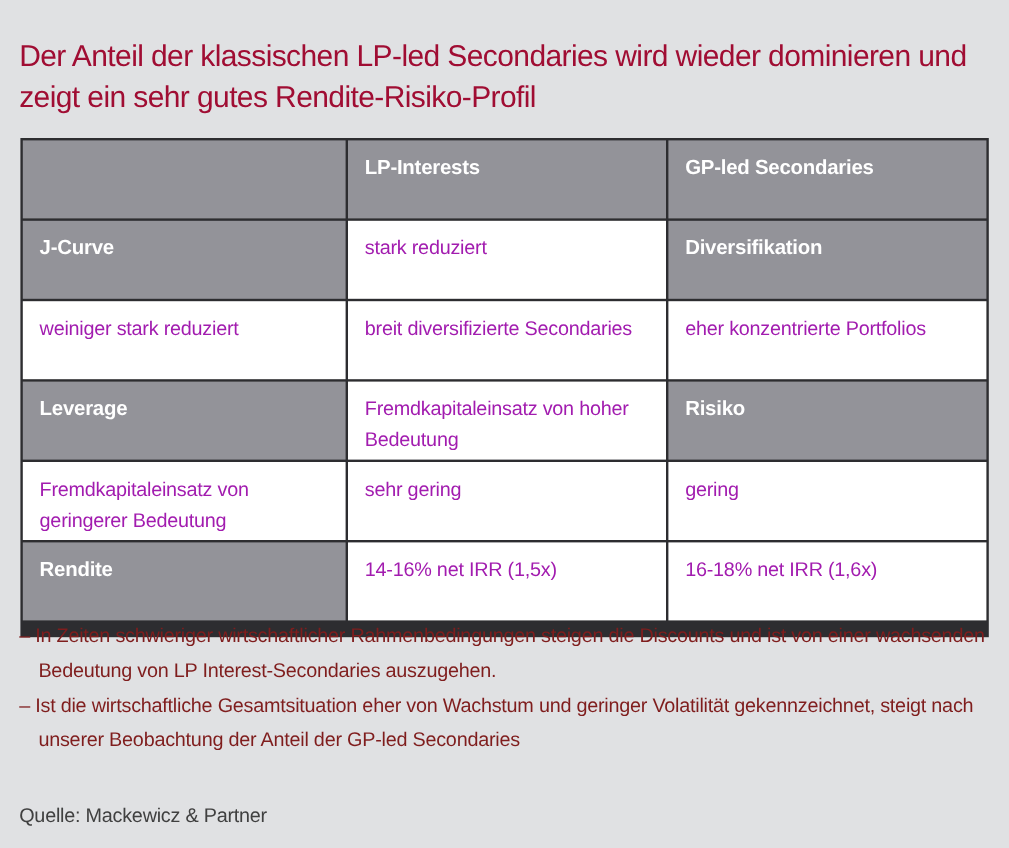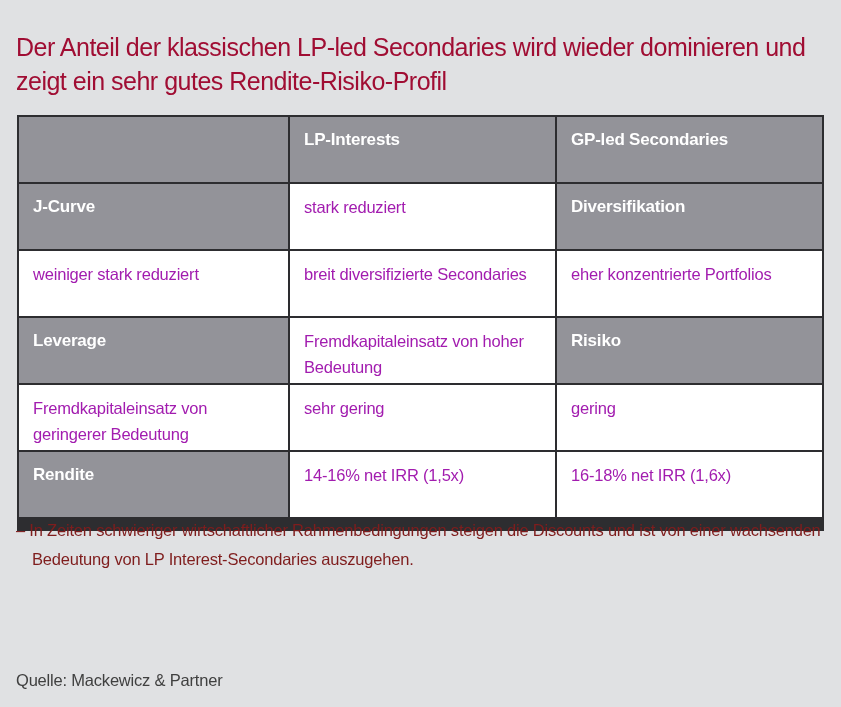--- a/index.html
+++ b/index.html
@@ -120,17 +120,18 @@
     <div class="cell data">gering</div>
 
     <div class="cell label">Rendite</div>
     <div class="cell data">14-16% net IRR (1,5x)</div>
     <div class="cell data">16-18% net IRR (1,6x)</div>
 
   </div>
 
   <div class="notes">
     <div class="note">– In Zeiten schwieriger wirtschaftlicher Rahmenbedingungen steigen die Discounts und ist von einer wachsenden Bedeutung von LP Interest-Secondaries auszugehen.</div>
+    <div class="note">– Ist die wirtschaftliche Gesamtsituation eher von Wachstum und geringer Volatilität gekennzeichnet, steigt nach unserer Beobachtung der Anteil der GP-led Secondaries</div>
   </div>
 
   <div class="source">Quelle: Mackewicz &amp; Partner</div>
 
 </div>
 
 </body></html>

